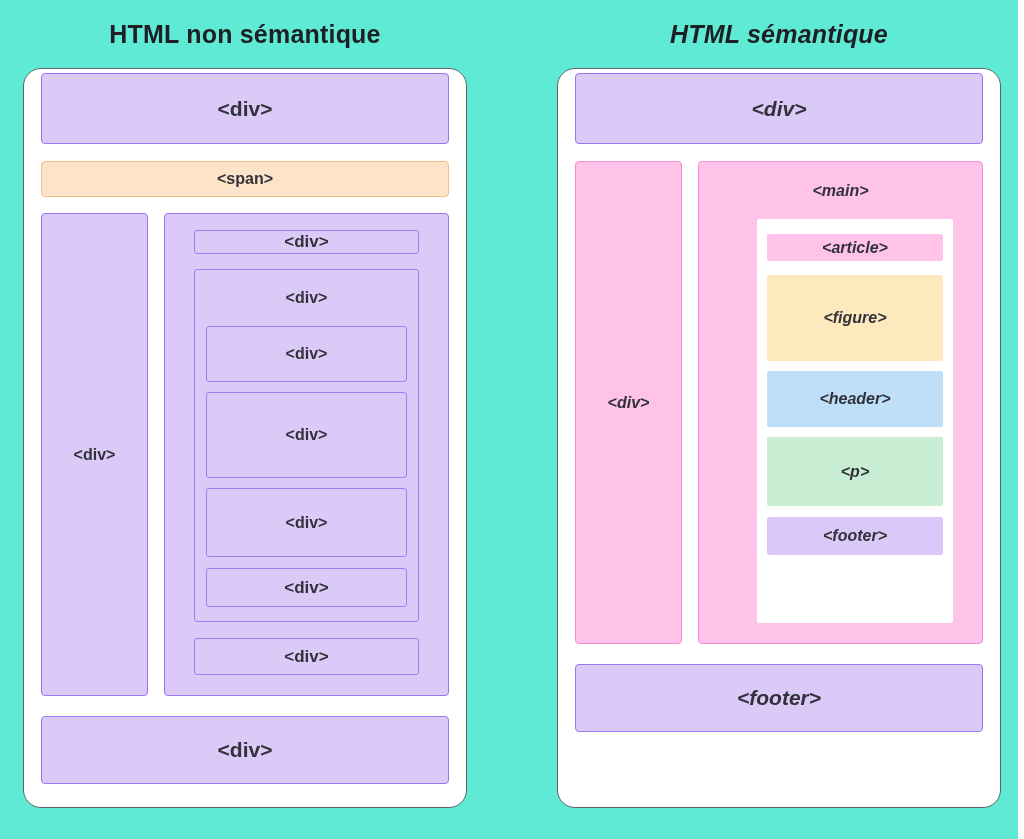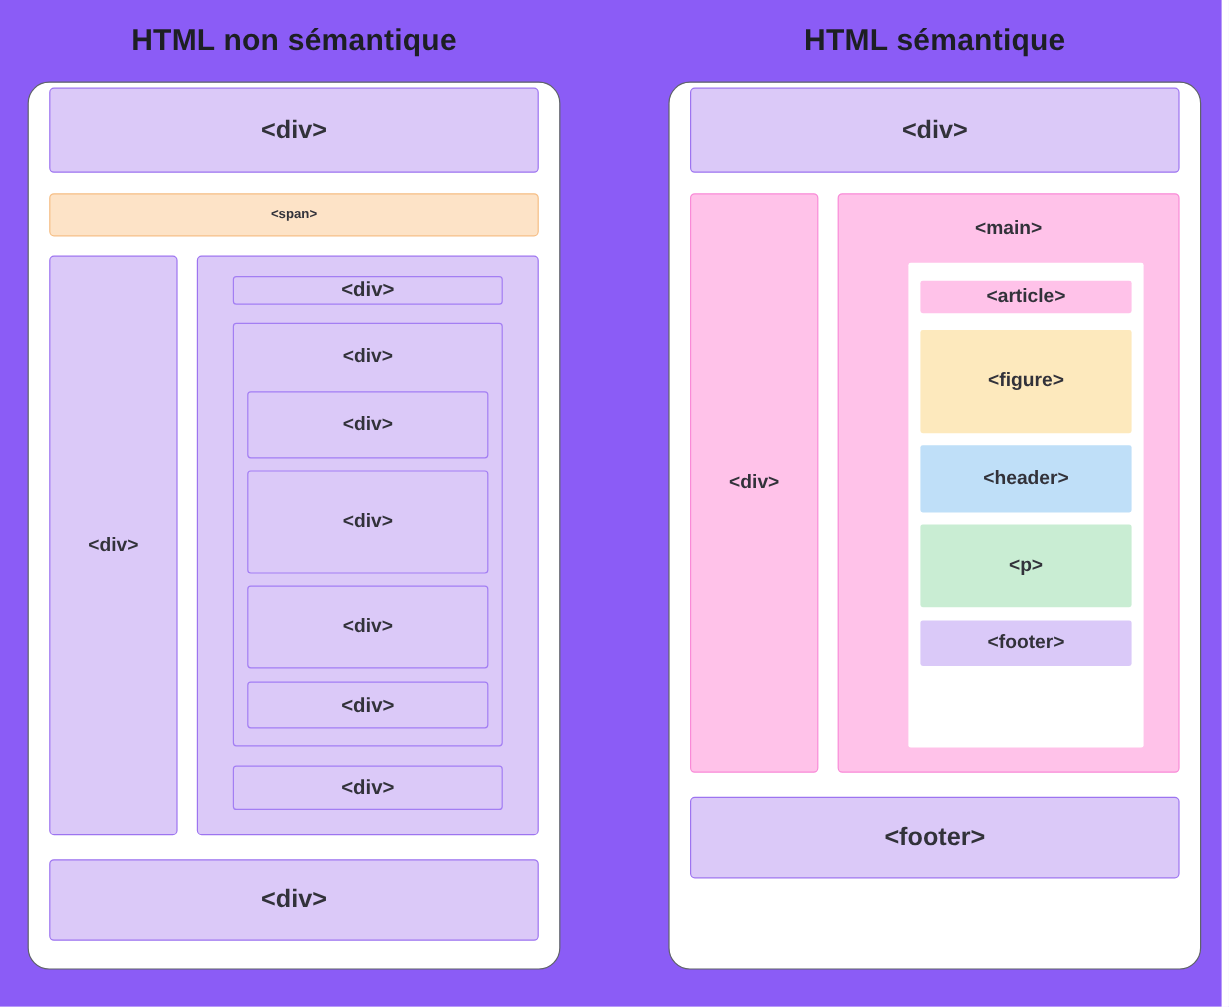--- a/index.html
+++ b/index.html
@@ -1,39 +1,39 @@
 <!DOCTYPE html>
 <html><head>
 <meta charset="utf-8">
 <style>
   * { box-sizing: border-box; margin: 0; padding: 0; }
   html, body { width: 1024px; height: 839px; background: #ffffff; overflow: hidden; }
   body { font-family: "Liberation Sans", sans-serif; }
-  .canvas { position: relative; width: 1018px; height: 839px; background: #8b5cf6; }
+  .canvas { position: relative; width: 1018px; height: 839px; background: #5eead4; }
 
   .panel { position: absolute; top: 14px; width: 444px; }
   .panel.left { left: 23px; }
-  .panel.right { left: 557px; }
+  .panel.right { left: 557px; font-style: italic; }
 
   .panel-title {
     height: 40px; line-height: 40px; text-align: center;
     font-size: 25px; font-weight: 600; color: #1d1f24;
     letter-spacing: 0.2px; margin-bottom: 14px;
   }
 
   .frame {
     height: 740px; border: 1.5px solid #5f6368; border-radius: 18px;
     background: #ffffff; padding: 4px 17px 13px 17px;
   }
 
   .lbl { font-weight: 700; color: #32323a; }
   .lbl.lg { font-size: 21px; }
   .lbl.md { font-size: 16px; }
   .lbl.sm { font-size: 17px; }
-  .lbl.xs { font-size: 11px; }
+  .lbl.xs { font-size: 16px; }
 
   .cbox { display: flex; align-items: center; justify-content: center; }
 
   
   .purple   { background: #dbc9f8; border: 1.5px solid #9d74f0; }
   .purple-t { background: #dbc9f8; border: 1px solid #a37ef3; }
   .orange   { background: #fde3c7; border: 1.5px solid #f6be85; }
   .pink     { background: #ffc2e9; border: 1.5px solid #f98ad7; }
 
   .box.top    { height: 71px; margin-bottom: 17px; border-radius: 4px; }

